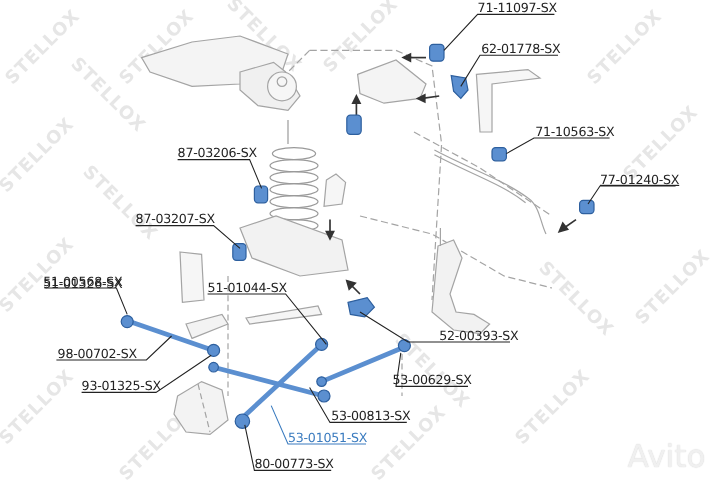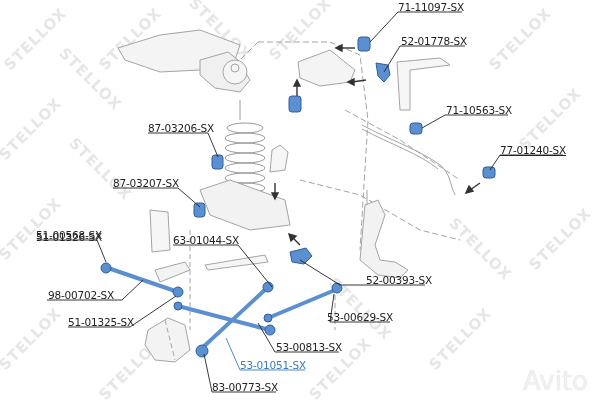--- a/index.html
+++ b/index.html
@@ -144,30 +144,30 @@
       <path d="M143,280 L122,300 L47,300"></path>
       <path d="M334,294 L330,322 L390,322"></path>
       <path d="M176,296 L130,327 L68,327"></path>
       <path d="M258,323 L275,352 L339,352"></path>
       <path d="M204,354 L212,392 L276,392"></path>
     </g>
     <path d="M226,338 L240,370 L305,370" stroke="#3a7bbf" stroke-width="0.9" fill="none"></path>
   </svg>
 
   <span class="lbl" style="left:398px;top:1px;">71-11097-SX</span>
-  <span class="lbl" style="left:401px;top:35px;">52-01778-SX</span>
+  <span class="lbl" style="left:401px;top:35px;">62-01778-SX</span>
   <span class="lbl" style="left:446px;top:104px;">71-10563-SX</span>
   <span class="lbl" style="left:500px;top:144px;text-decoration:underline;">77-01240-SX</span>
   <span class="lbl" style="left:148px;top:122px;">87-03206-SX</span>
   <span class="lbl" style="left:113px;top:177px;">87-03207-SX</span>
   <span class="lbl" style="left:36px;top:219px;margin-top:12px;">51-01326-SX</span>
   <span class="lbl" style="left:36px;top:229px;">51-00568-SX</span>
-  <span class="lbl" style="left:173px;top:234px;">63-01044-SX</span>
+  <span class="lbl" style="left:173px;top:234px;">51-01044-SX</span>
   <span class="lbl" style="left:366px;top:274px;">52-00393-SX</span>
   <span class="lbl" style="left:48px;top:289px;">98-00702-SX</span>
   <span class="lbl" style="left:327px;top:311px;">53-00629-SX</span>
-  <span class="lbl" style="left:68px;top:316px;">51-01325-SX</span>
+  <span class="lbl" style="left:68px;top:316px;">93-01325-SX</span>
   <span class="lbl" style="left:276px;top:341px;">53-00813-SX</span>
   <span class="lbl hl" style="left:240px;top:359px;">53-01051-SX</span>
-  <span class="lbl" style="left:212px;top:381px;">83-00773-SX</span>
+  <span class="lbl" style="left:212px;top:381px;">80-00773-SX</span>
 
   <span class="avito">Avito</span>
 </div>
 
 </body></html>

